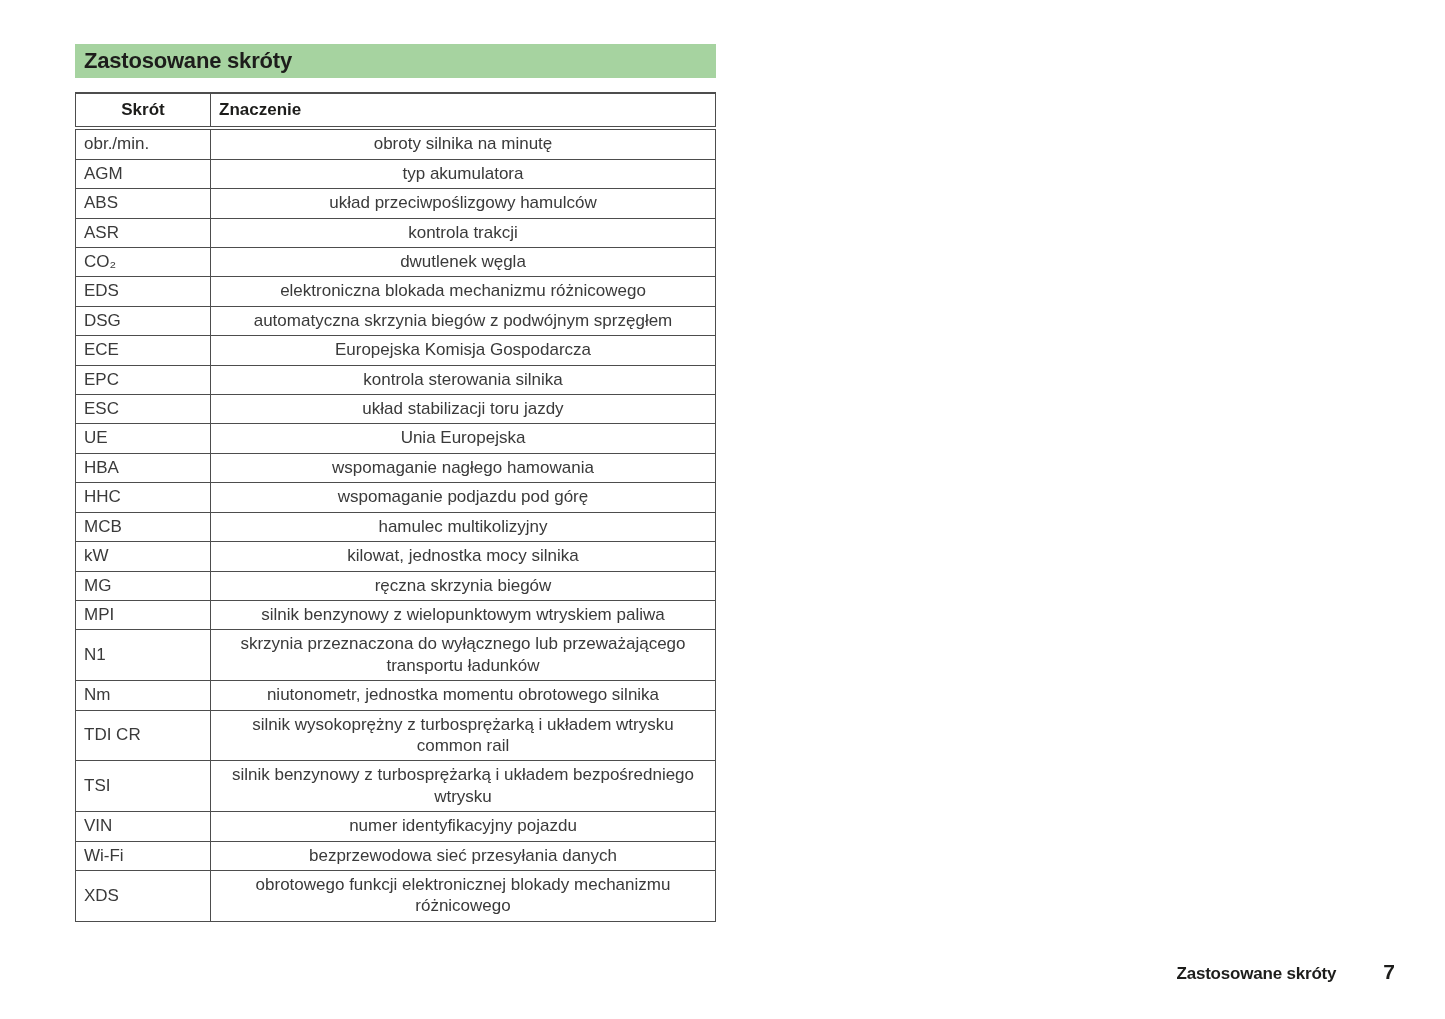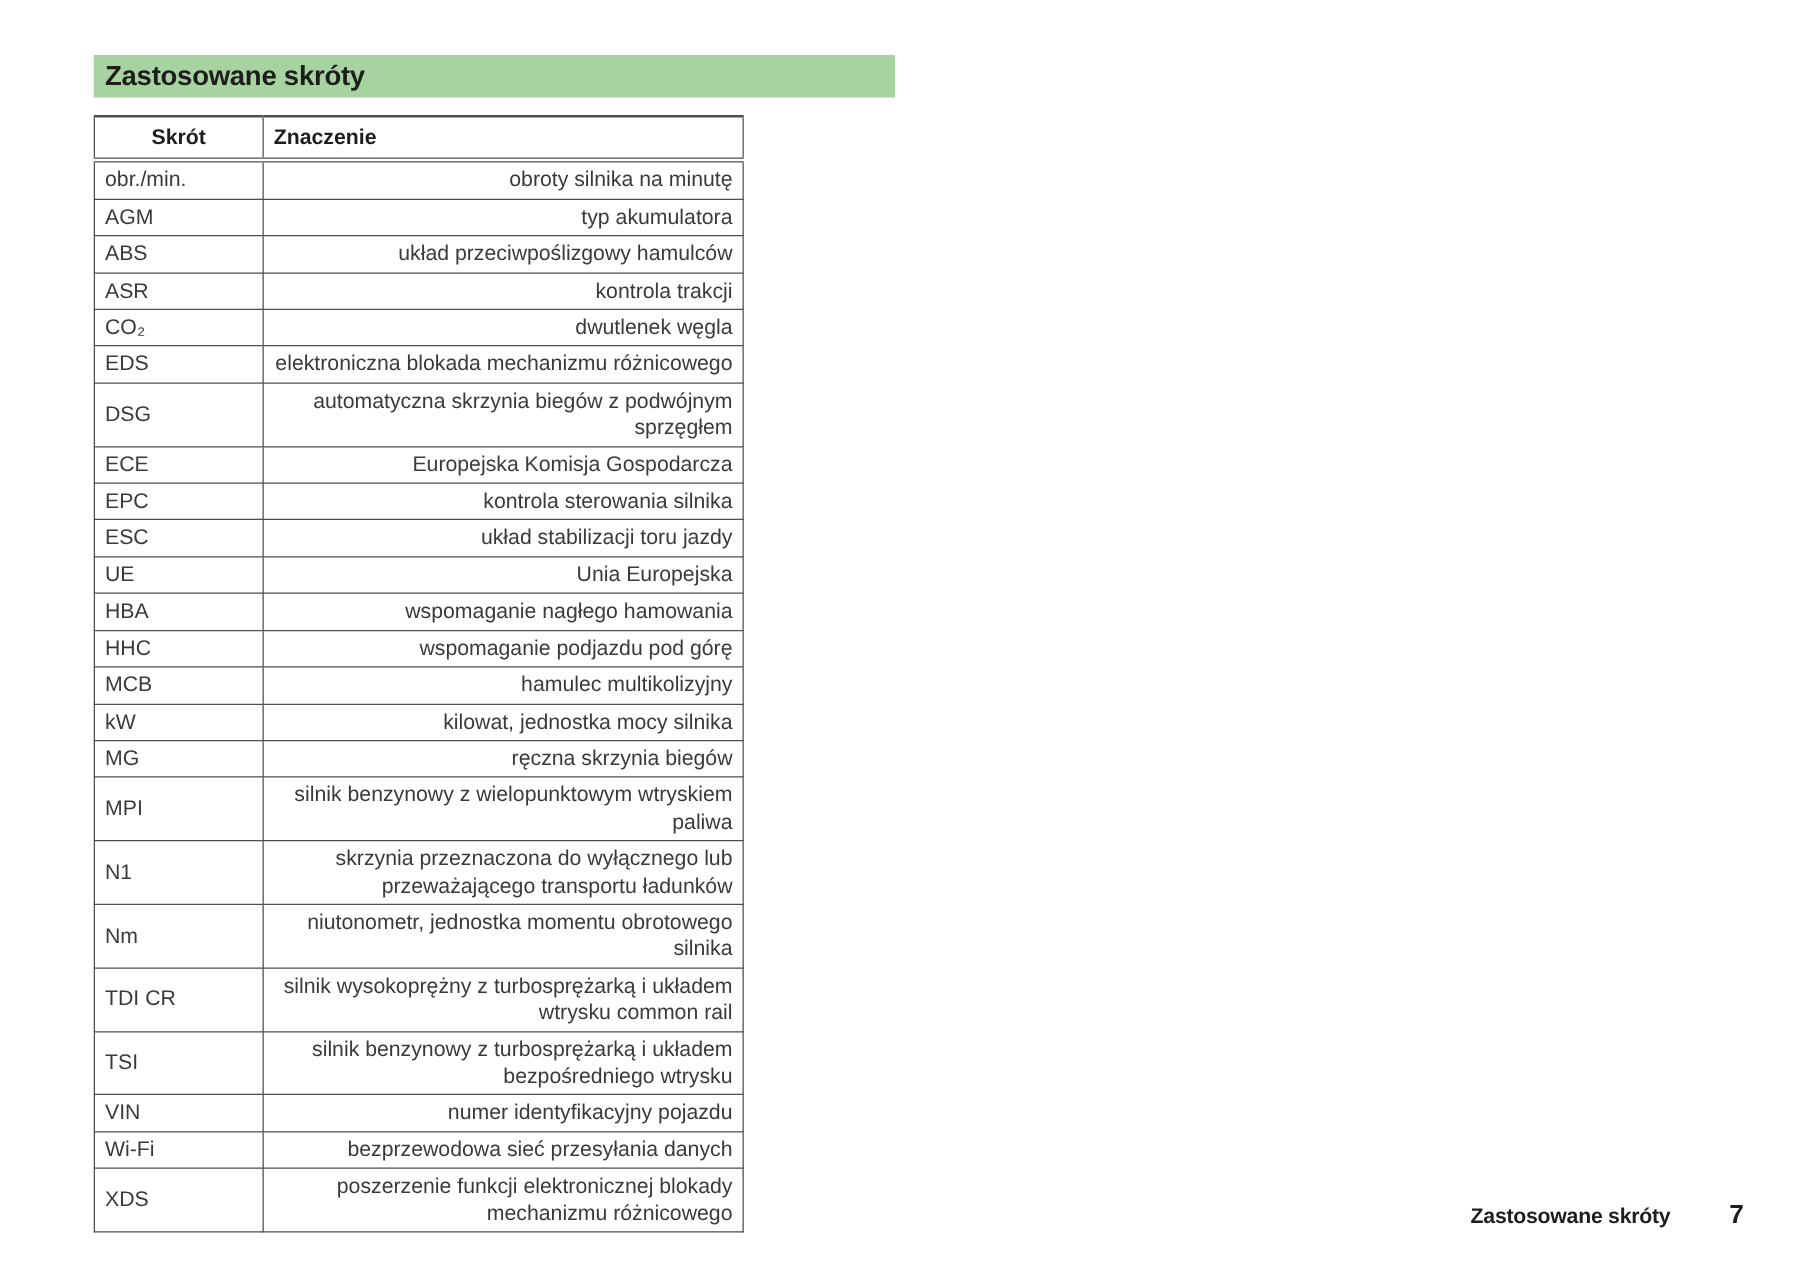--- a/index.html
+++ b/index.html
@@ -28,21 +28,21 @@
     padding-left: 9px;
     font-size: 22px;
     font-weight: bold;
     color: #1d1d1b;
     letter-spacing: -0.2px;
     box-sizing: border-box;
     width: 641px;
   }
   table.abbr-table {
     border-collapse: collapse;
-    width: 520px;
+    width: 641px;
     margin-top: 14px;
     table-layout: fixed;
     border-radius: 16px;
   }
   table.abbr-table col.c-abbr { width: 135px; }
   table.abbr-table th,
   table.abbr-table td {
     border: 1px solid #4d4d4d;
     font-size: 17px;
     line-height: 1.26;
@@ -61,21 +61,21 @@
     text-align: center;
   }
   table.abbr-table td {
     padding: 3px 8px 4px;
     color: #3a3a3a;
   }
   table.abbr-table td.abbr-cell {
     text-align: left;
   }
   table.abbr-table td.meaning-cell {
-    text-align: right;
+    text-align: center;
   }
   .footer {
     position: absolute;
     top: 960px;
     right: 50px;
     display: flex;
     align-items: baseline;
     gap: 47px;
   }
   .footer .footer-section {
@@ -199,21 +199,21 @@
         <tr>
           <td class="abbr-cell">VIN</td>
           <td class="meaning-cell">numer identyfikacyjny pojazdu</td>
         </tr>
         <tr>
           <td class="abbr-cell">Wi-Fi</td>
           <td class="meaning-cell">bezprzewodowa sieć przesyłania danych</td>
         </tr>
         <tr>
           <td class="abbr-cell">XDS</td>
-          <td class="meaning-cell">poszerzenie funkcji elektronicznej blokady mechanizmu różnicowego</td>
+          <td class="meaning-cell">obrotowego funkcji elektronicznej blokady mechanizmu różnicowego</td>
         </tr>
       </tbody>
   </table>
 
 </div>
 
 <div class="footer">
   <span class="footer-section">Zastosowane skróty</span>
   <span class="footer-page">7</span>
 </div>

